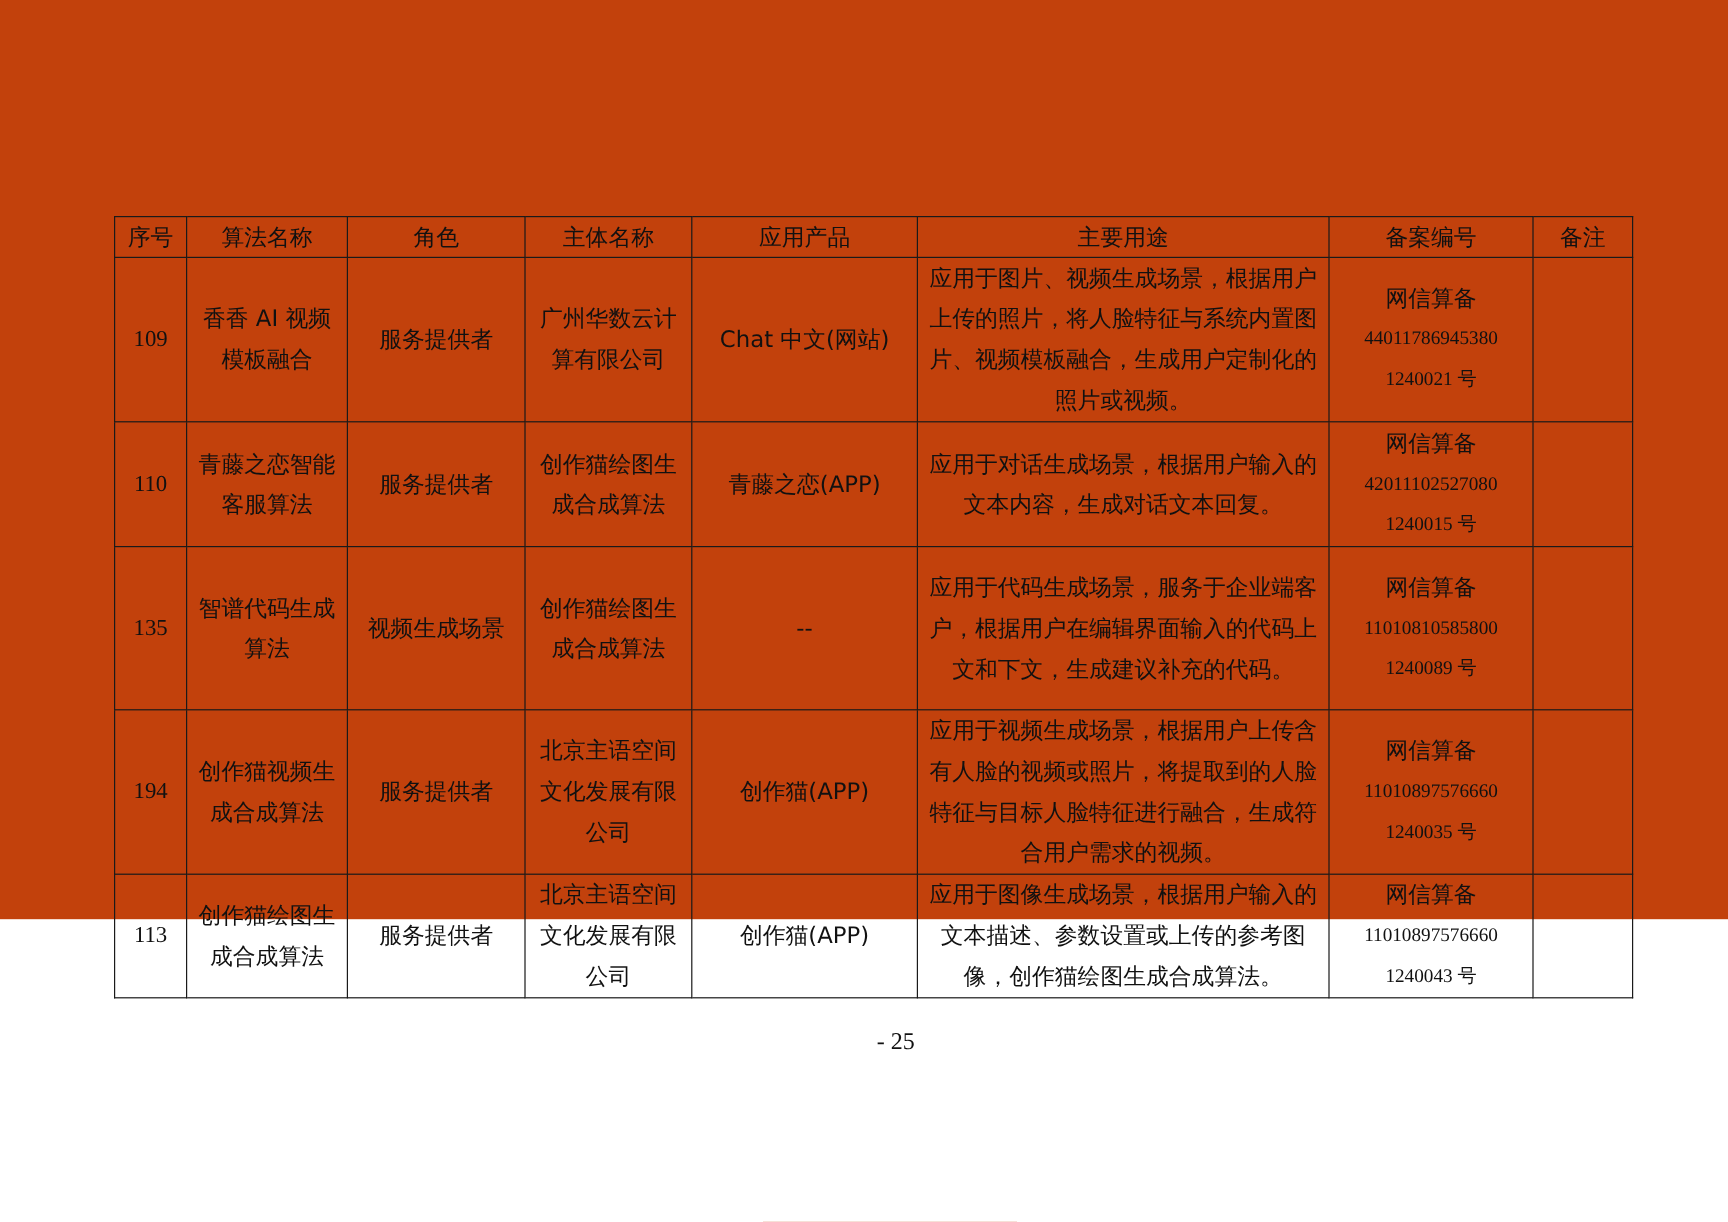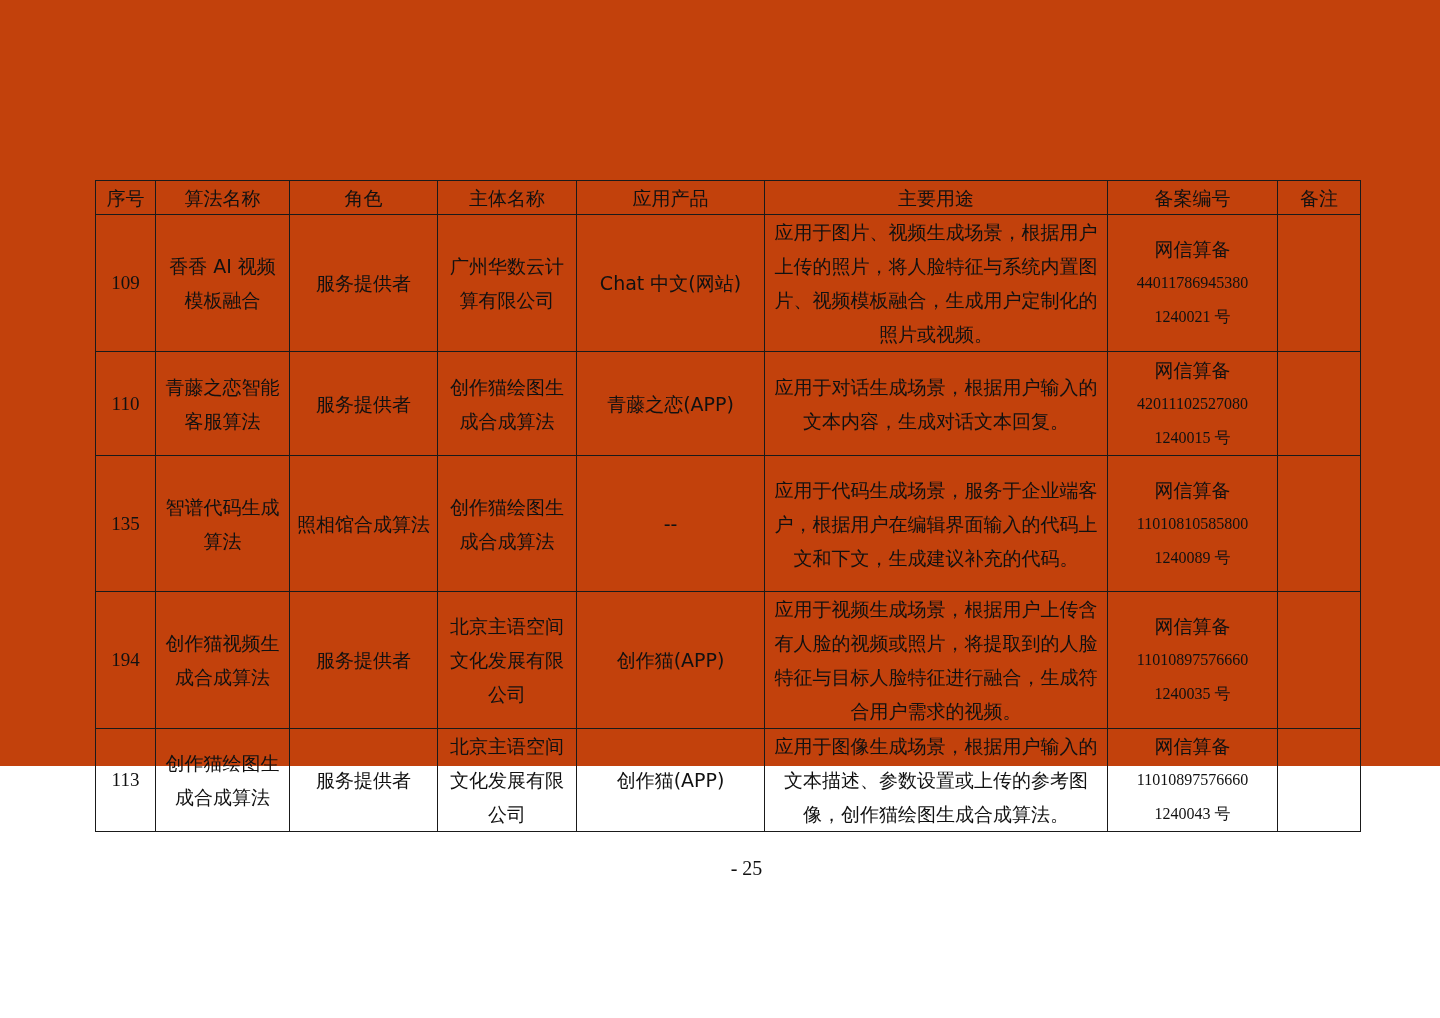--- a/index.html
+++ b/index.html
@@ -132,21 +132,21 @@
           <span class="filing-line">网信算备</span>
           <span class="filing-num">42011102527080</span>
           <span class="filing-num">1240015 号</span>
         </td>
         <td></td>
       </tr>
 
       <tr class="row-111">
         <td class="num">135</td>
         <td>智谱代码生成算法</td>
-        <td>照相馆合成算法</td>
+        <td>视频生成场景</td>
         <td>创作猫绘图生成合成算法</td>
         <td>--</td>
         <td class="purpose">应用于代码生成场景，服务于企业端客户，根据用户在编辑界面输入的代码上文和下文，生成建议补充的代码。</td>
         <td>
           <span class="filing-line">网信算备</span>
           <span class="filing-num">11010810585800</span>
           <span class="filing-num">1240089 号</span>
         </td>
         <td></td>
       </tr>

